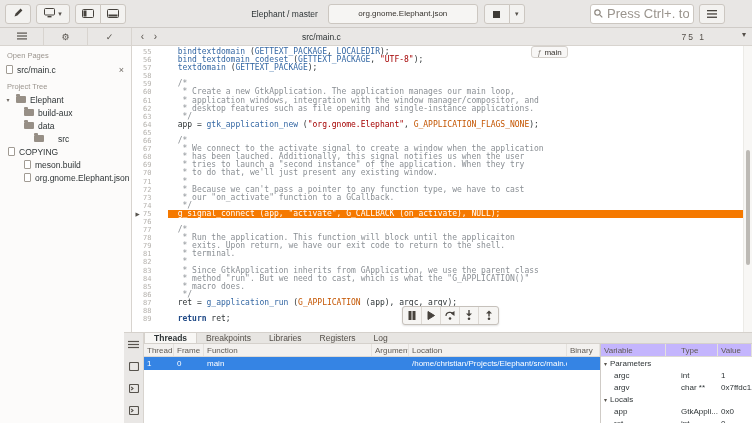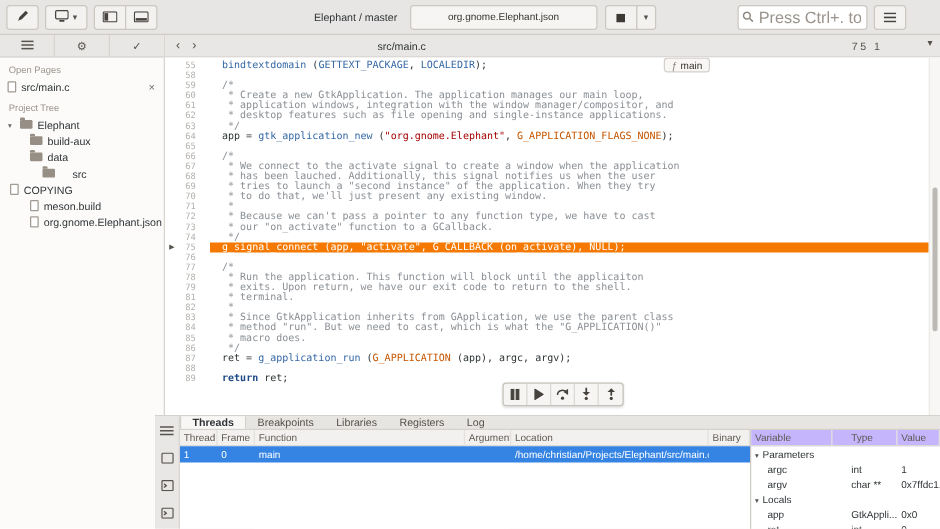--- a/index.html
+++ b/index.html
@@ -51,21 +51,21 @@
                    display:flex; align-items:center; padding:0 4px; font-size:8.5px; }
   .navbtn { border:none; background:transparent; font-size:10px; color:#55504a; width:13px; height:16px; line-height:14px; }
   .ed-title { position:absolute; left:170px; top:4px; color:#2e3436; }
   .cursor-pos { position:absolute; right:46px; top:4px; color:#55504a; letter-spacing:2px; }
   .ed-menu { position:absolute; right:6px; top:2px; border:none; background:transparent; font-size:8px; color:#55504a; }
   .editor-body { position:absolute; top:18px; left:0; right:0; bottom:0; background:#fff; overflow:hidden; }
   .code { position:absolute; top:2px; left:0; right:9px; font-family:"DejaVu Sans Mono", monospace; font-size:8px; }
   .cl { display:flex; height:8.1px; line-height:8.1px; }
   .gut { width:36px; flex:none; display:flex; }
   .exec-arrow { width:11px; text-align:center; font-family:"DejaVu Sans", sans-serif; font-size:5.5px; color:#57534d; }
-  .lnum { flex:1; text-align:center; padding-right:6px; color:#b4b1ac; font-size:7px; }
+  .lnum { flex:1; text-align:left; padding-right:6px; color:#b4b1ac; font-size:7px; }
   .codepart { flex:1; white-space:pre; color:#2e3436; }
   .c-fn  { color:#3568a4; }
   .c-mac { color:#3568a4; }
   .c-str { color:#a40000; }
   .c-cst { color:#c45500; }
   .c-com { color:#8a8f94; }
   .c-kw  { color:#204a87; font-weight:bold; }
   .cl.exec .codepart { background:#f57900; }
   .cl.exec .codepart span { color:#fff; }
   .symbol-pill { position:absolute; left:399px; top:0; background:rgba(247,246,245,.92); border:1px solid #d4d0cb;
@@ -264,20 +264,34 @@
     <button class="ed-menu"><span>▾</span></button>
   </div>
   <div class="editor-body">
     <div class="code">
         <div class="cl">
           <span class="gut">
             <span class="exec-arrow"></span>
             <span class="lnum">55</span>
           </span>
           <span class="codepart"><span>  </span><span class="c-fn">bindtextdomain</span><span> (</span><span class="c-mac">GETTEXT_PACKAGE</span><span>, </span><span class="c-mac">LOCALEDIR</span><span>);</span></span>
+        </div>
+        <div class="cl">
+          <span class="gut">
+            <span class="exec-arrow"></span>
+            <span class="lnum">56</span>
+          </span>
+          <span class="codepart"><span>  </span><span class="c-fn">bind_textdomain_codeset</span><span> (</span><span class="c-mac">GETTEXT_PACKAGE</span><span>, </span><span class="c-str">"UTF-8"</span><span>);</span></span>
+        </div>
+        <div class="cl">
+          <span class="gut">
+            <span class="exec-arrow"></span>
+            <span class="lnum">57</span>
+          </span>
+          <span class="codepart"><span>  </span><span class="c-fn">textdomain</span><span> (</span><span class="c-mac">GETTEXT_PACKAGE</span><span>);</span></span>
         </div>
         <div class="cl">
           <span class="gut">
             <span class="exec-arrow"></span>
             <span class="lnum">58</span>
           </span>
           <span class="codepart">&nbsp;</span>
         </div>
         <div class="cl">
           <span class="gut">

